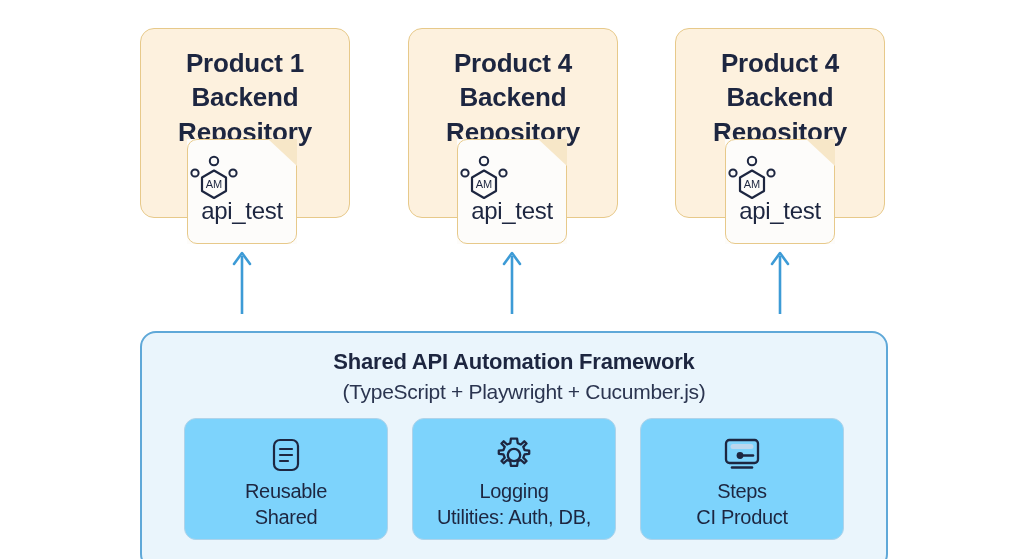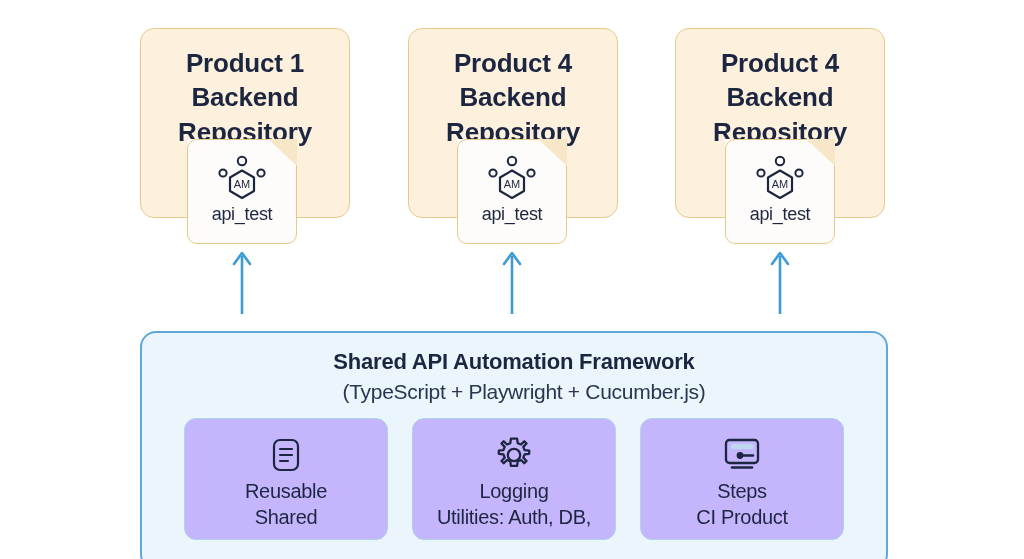--- a/index.html
+++ b/index.html
@@ -78,29 +78,29 @@
     background: #f7e7c8;
     -webkit-clip-path: polygon(100% 100%, 0 0, 100% 0);
     clip-path: polygon(100% 100%, 0 0, 100% 0);
   }
   .doc-icon {
     position: absolute;
     left: 0;
     right: 0;
     top: 15px;
     display: flex;
-    justify-content: center;
+    justify-content: flex-start;
   }
   .doc-label {
     position: absolute;
     left: 0;
     right: 0;
     bottom: 19px;
     text-align: center;
-    font-size: 18px;
+    font-size: 24px;
     color: #1d2640;
     letter-spacing: -0.3px;
   }
 
   
   .arrow {
     position: absolute;
     width: 24px;
     height: 66px;
   }
@@ -146,21 +146,21 @@
     position: absolute;
     left: 42px;
     right: 42px;
     top: 85px;
     display: flex;
     gap: 24px;
   }
   .fw-card {
     flex: 1 1 0;
     height: 122px;
-    background: #c4b5fd;
+    background: #7dd3fc;
     border: 1.6px solid #aed3ea;
     border-radius: 12px;
     box-sizing: border-box;
     display: flex;
     flex-direction: column;
     align-items: center;
     justify-content: flex-start;
     padding-top: 14px;
   }
   .fw-card-icon {

